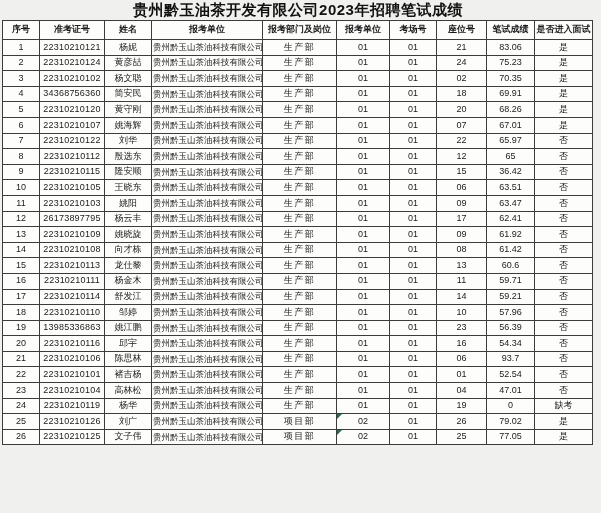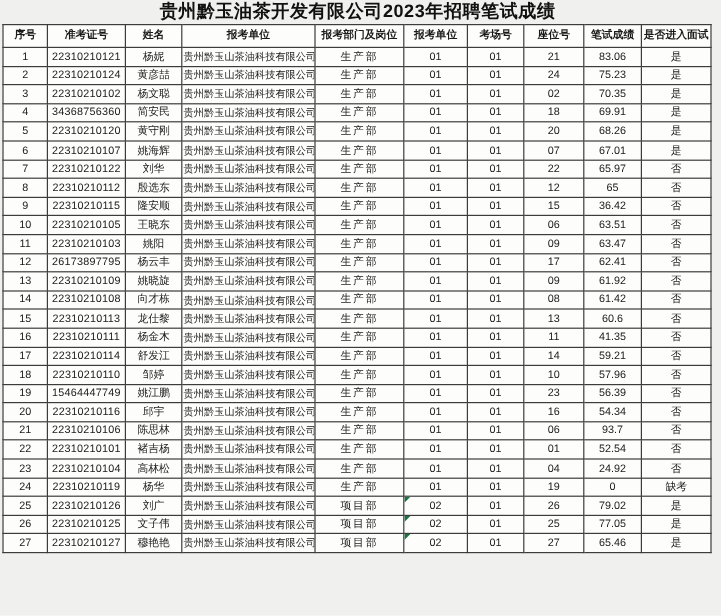--- a/index.html
+++ b/index.html
@@ -256,21 +256,21 @@
   </tr>
         <tr>
     <td class="c-no">16</td>
     <td class="c-ticket">22310210111</td>
     <td class="c-name">杨金木</td>
     <td class="c-unit">贵州黔玉山茶油科技有限公司</td>
     <td class="c-dept">生产部</td>
     <td class="c-code">01</td>
     <td class="c-room">01</td>
     <td class="c-seat">11</td>
-    <td class="c-score">41.35</td>
+    <td class="c-score">59.71</td>
     <td class="c-interview">否</td>
   </tr>
         <tr>
     <td class="c-no">17</td>
     <td class="c-ticket">22310210114</td>
     <td class="c-name">舒发江</td>
     <td class="c-unit">贵州黔玉山茶油科技有限公司</td>
     <td class="c-dept">生产部</td>
     <td class="c-code">01</td>
     <td class="c-room">01</td>
@@ -285,21 +285,21 @@
     <td class="c-unit">贵州黔玉山茶油科技有限公司</td>
     <td class="c-dept">生产部</td>
     <td class="c-code">01</td>
     <td class="c-room">01</td>
     <td class="c-seat">10</td>
     <td class="c-score">57.96</td>
     <td class="c-interview">否</td>
   </tr>
         <tr>
     <td class="c-no">19</td>
-    <td class="c-ticket">15464447749</td>
+    <td class="c-ticket">13985336863</td>
     <td class="c-name">姚江鹏</td>
     <td class="c-unit">贵州黔玉山茶油科技有限公司</td>
     <td class="c-dept">生产部</td>
     <td class="c-code">01</td>
     <td class="c-room">01</td>
     <td class="c-seat">23</td>
     <td class="c-score">56.39</td>
     <td class="c-interview">否</td>
   </tr>
         <tr>
@@ -340,21 +340,21 @@
   </tr>
         <tr>
     <td class="c-no">23</td>
     <td class="c-ticket">22310210104</td>
     <td class="c-name">高林松</td>
     <td class="c-unit">贵州黔玉山茶油科技有限公司</td>
     <td class="c-dept">生产部</td>
     <td class="c-code">01</td>
     <td class="c-room">01</td>
     <td class="c-seat">04</td>
-    <td class="c-score">24.92</td>
+    <td class="c-score">47.01</td>
     <td class="c-interview">否</td>
   </tr>
         <tr>
     <td class="c-no">24</td>
     <td class="c-ticket">22310210119</td>
     <td class="c-name">杨华</td>
     <td class="c-unit">贵州黔玉山茶油科技有限公司</td>
     <td class="c-dept">生产部</td>
     <td class="c-code">01</td>
     <td class="c-room">01</td>
@@ -377,29 +377,17 @@
         <tr>
     <td class="c-no">26</td>
     <td class="c-ticket">22310210125</td>
     <td class="c-name">文子伟</td>
     <td class="c-unit">贵州黔玉山茶油科技有限公司</td>
     <td class="c-dept">项目部</td>
     <td class="c-code flagged">02</td>
     <td class="c-room">01</td>
     <td class="c-seat">25</td>
     <td class="c-score">77.05</td>
-    <td class="c-interview">是</td>
-  </tr>
-        <tr>
-    <td class="c-no">27</td>
-    <td class="c-ticket">22310210127</td>
-    <td class="c-name">穆艳艳</td>
-    <td class="c-unit">贵州黔玉山茶油科技有限公司</td>
-    <td class="c-dept">项目部</td>
-    <td class="c-code flagged">02</td>
-    <td class="c-room">01</td>
-    <td class="c-seat">27</td>
-    <td class="c-score">65.46</td>
     <td class="c-interview">是</td>
   </tr>
       </tbody>
   </table>
 </div>
 
 </body></html>

